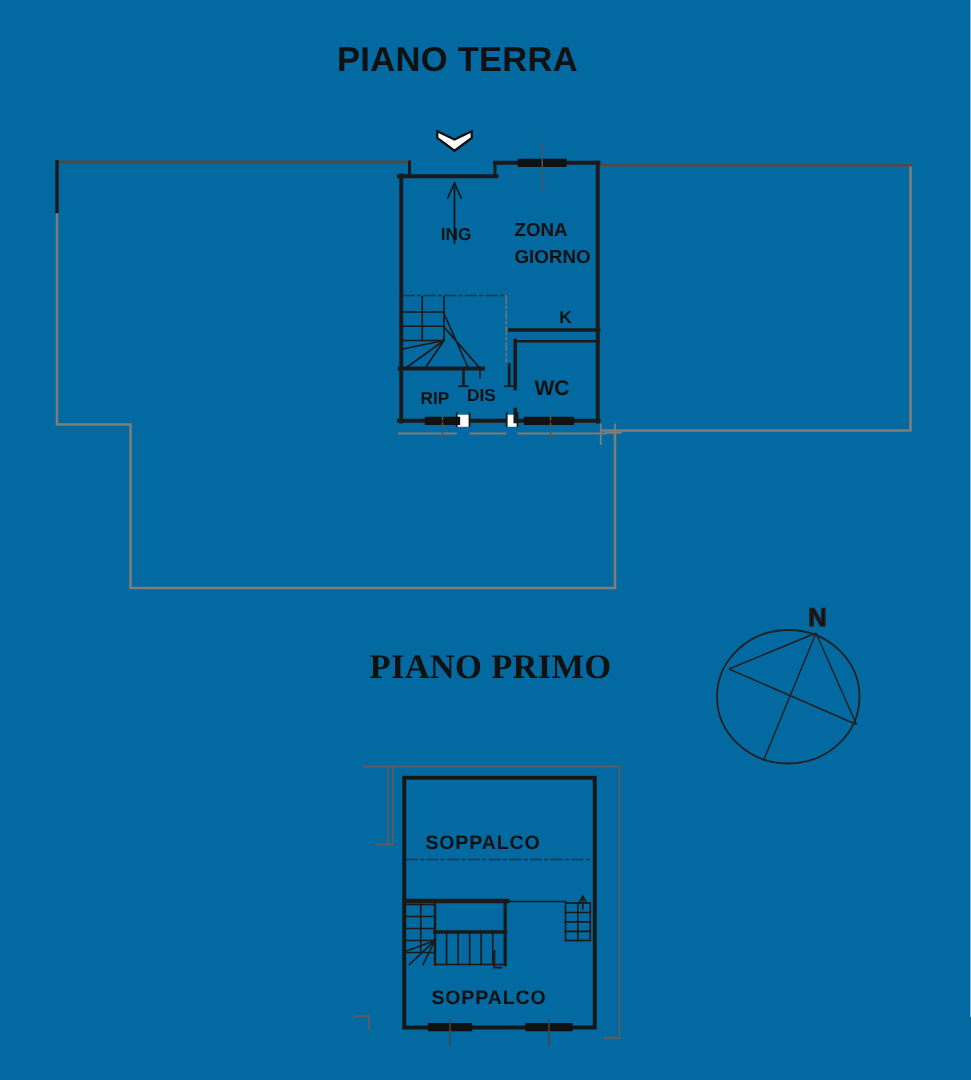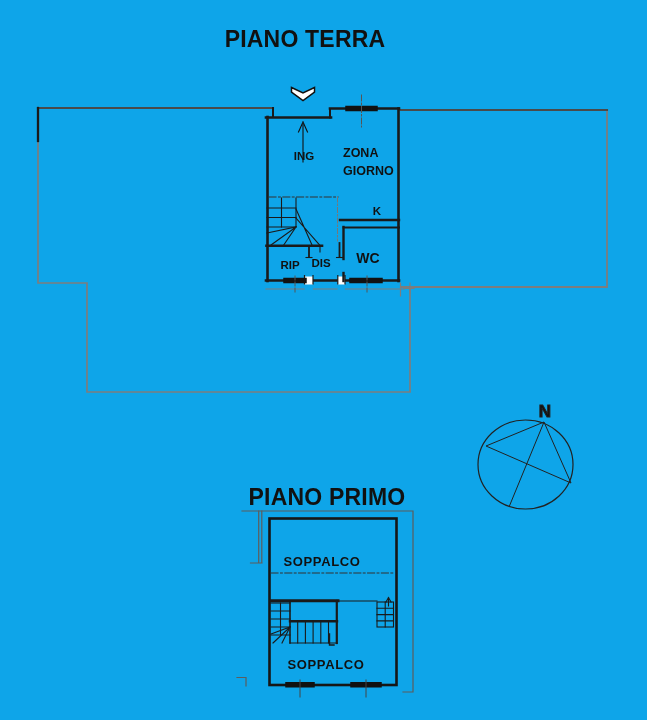--- a/index.html
+++ b/index.html
@@ -1,34 +1,34 @@
 <!DOCTYPE html>
 <html><head>
 <meta charset="utf-8">
 <style>
   html,body{margin:0;padding:0;background:#ffffff;}
   .canvas{
     position:relative;
     width:647px;height:720px;
-    background:#0ea5e9;
+    background:#0369a1;
     font-family:"Liberation Sans", sans-serif;
     overflow:hidden;
   }
   .floor-title{
     position:absolute;
     width:300px;
     text-align:center;
     font-size:23px;
     font-weight:700;
     letter-spacing:.2px;
     color:#111;
     white-space:nowrap;
   }
   #title-terra{left:155px;top:26px;}
-  #title-primo{left:177px;top:484px;}
+  #title-primo{left:177px;top:432px;font-family:Liberation Serif, serif;}
   svg{position:absolute;left:0;top:0;}
   svg text{
     font-family:"Liberation Sans", sans-serif;
     font-weight:700;
     fill:#111;
   }
   .room-lbl{font-size:11.5px;}
   .room-lbl-lg{font-size:14px;}
   .zona{font-size:12.5px;}
   .sopp{font-size:13px;letter-spacing:.6px;}

